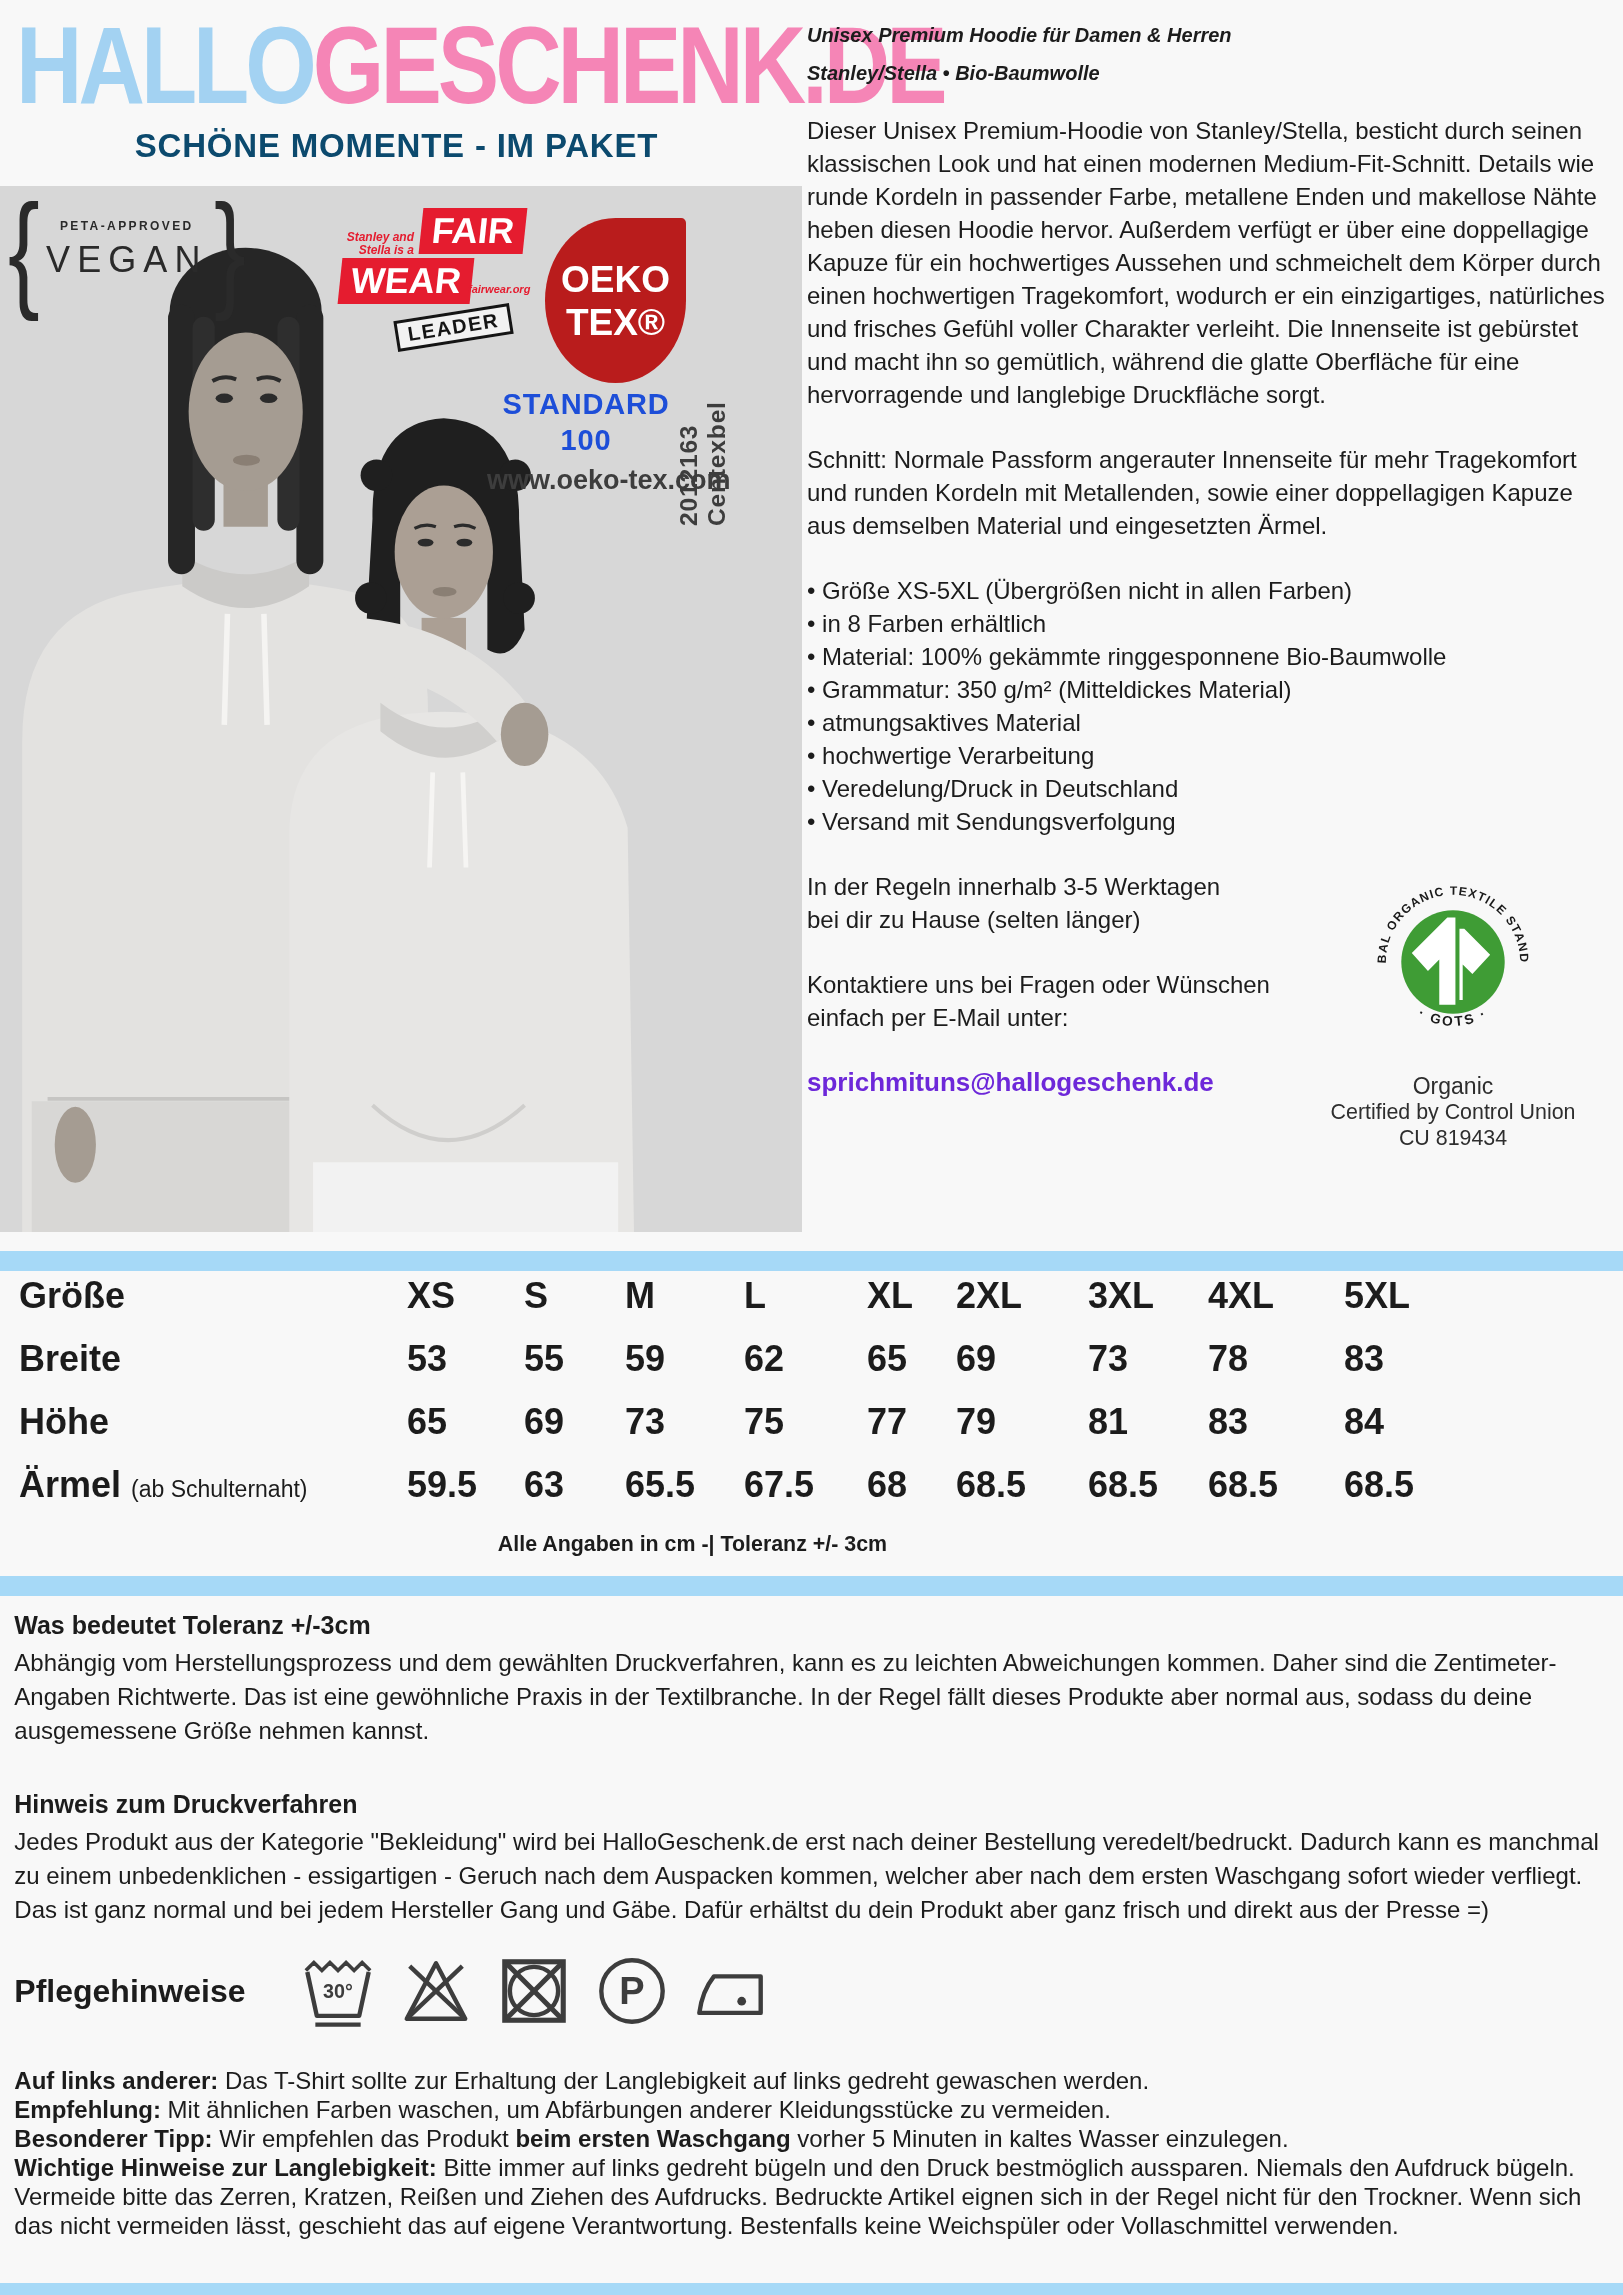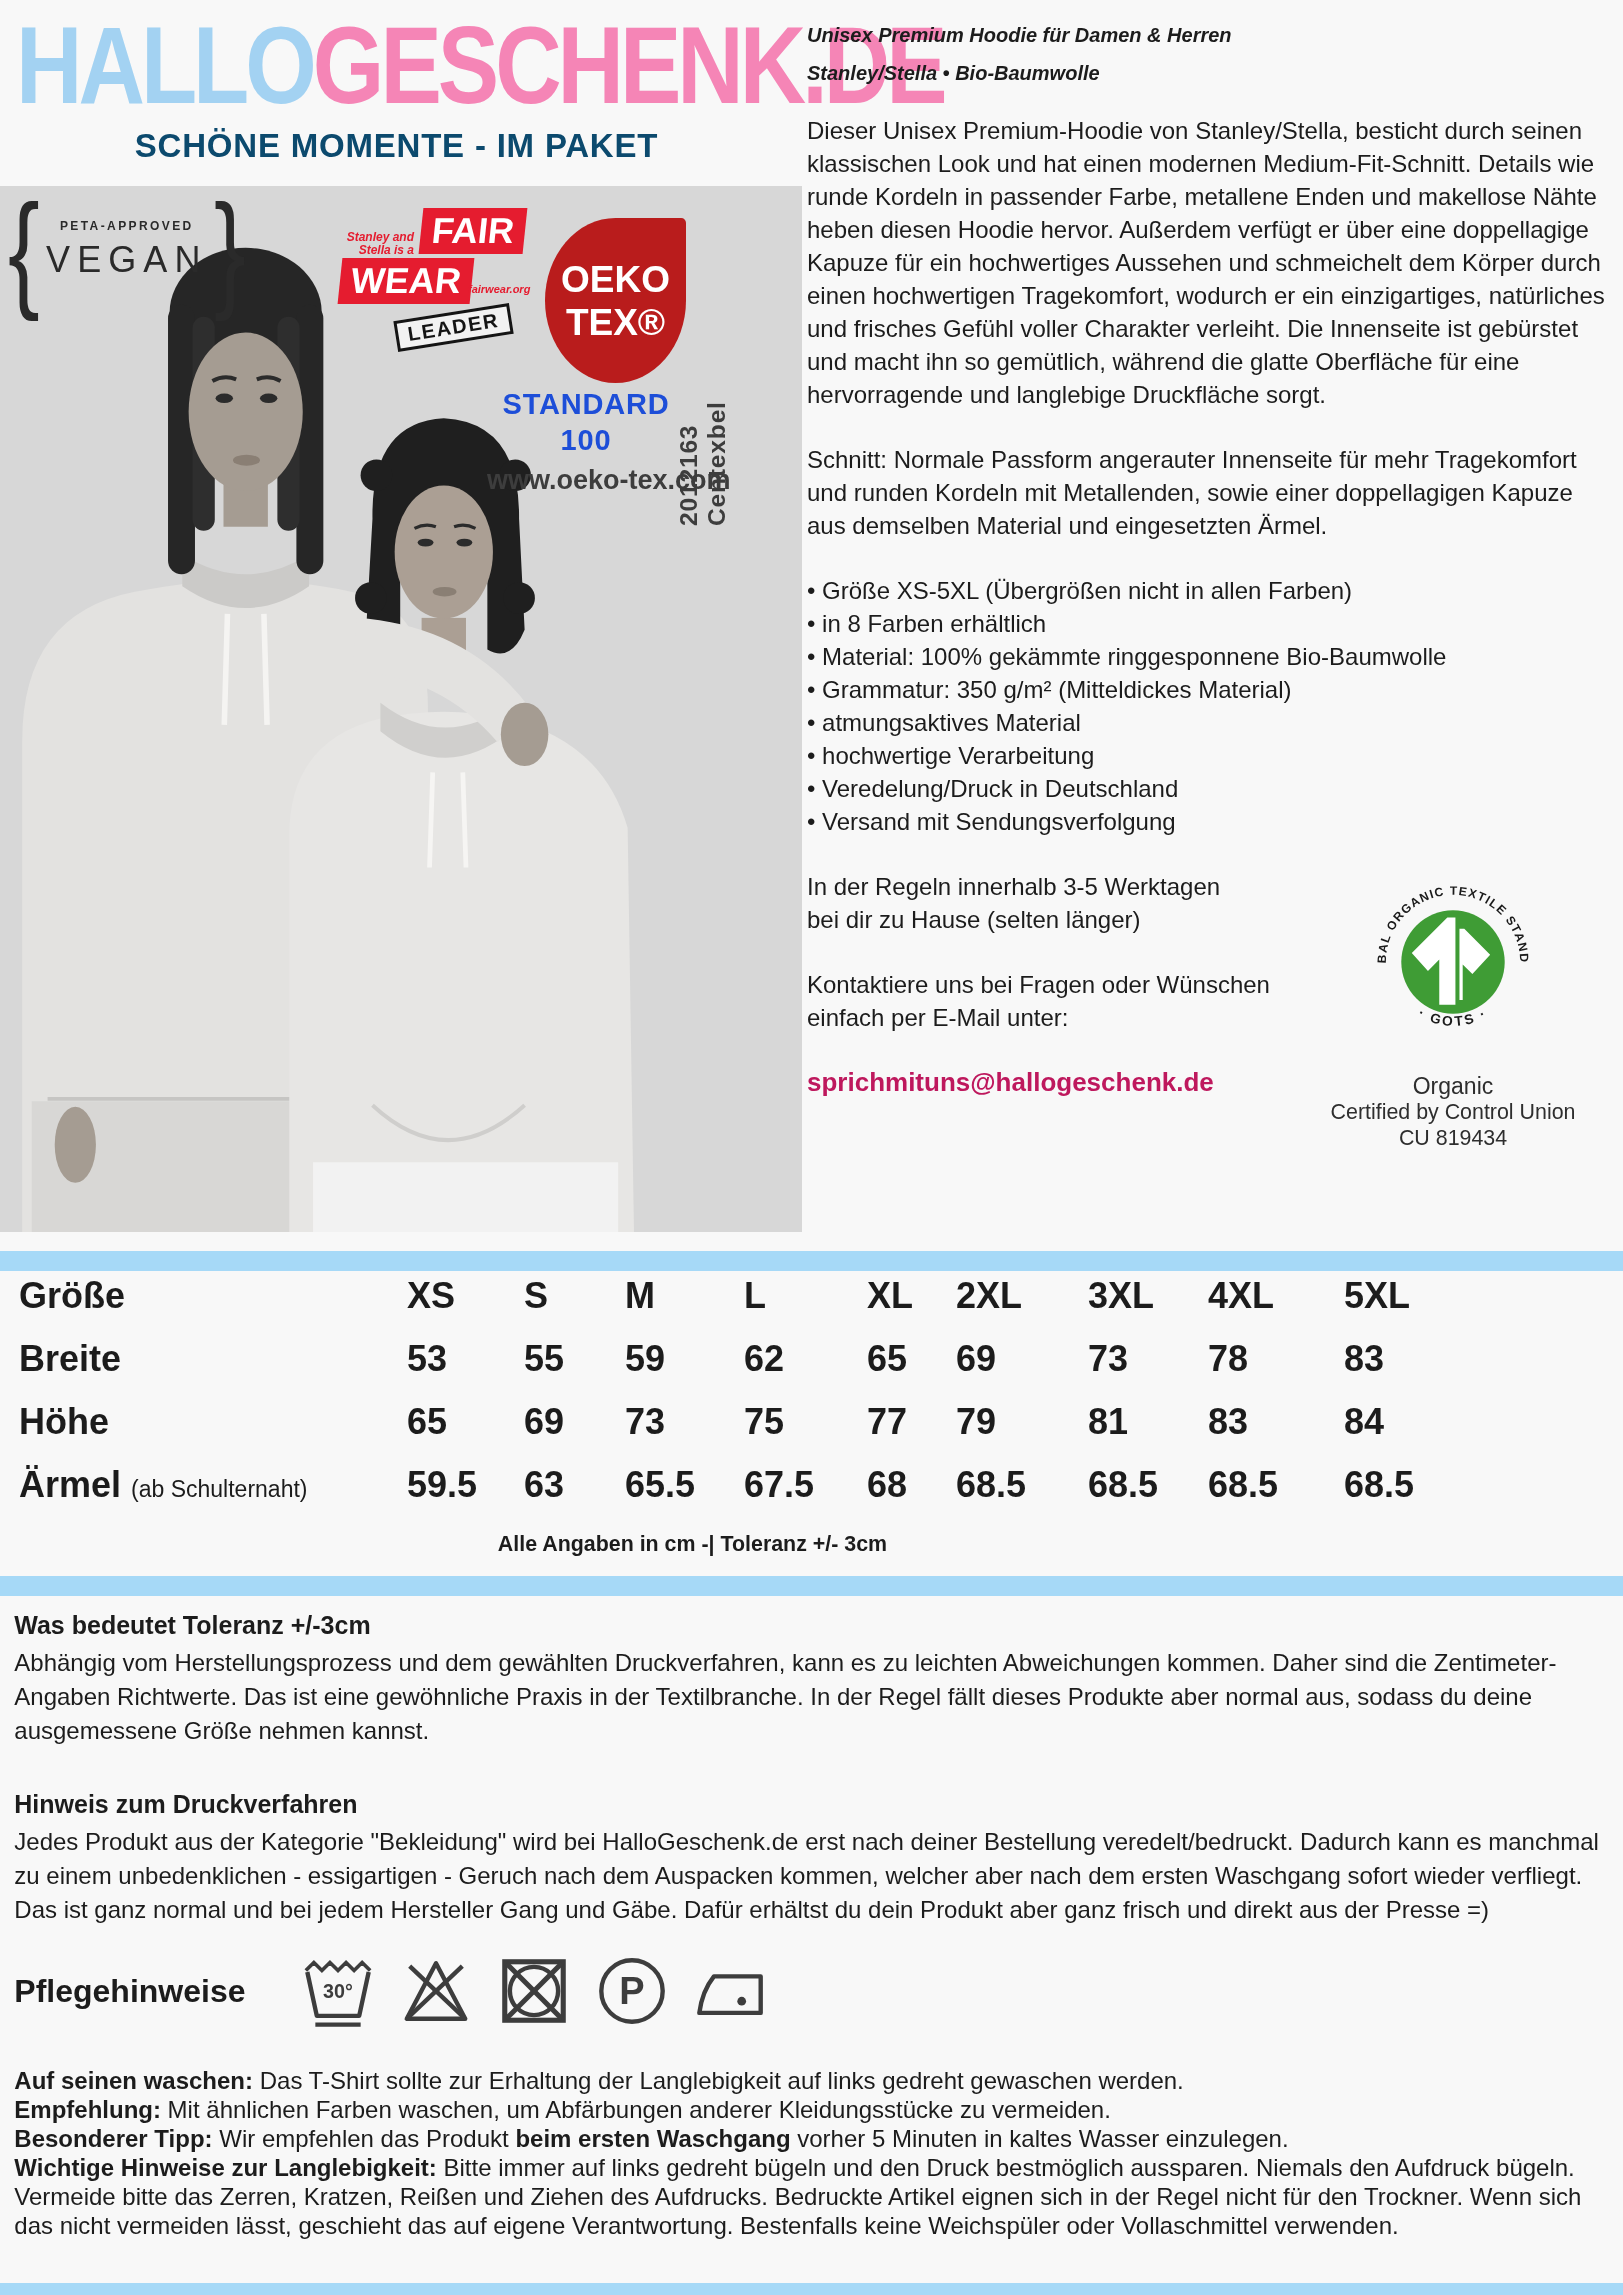--- a/index.html
+++ b/index.html
@@ -48,21 +48,21 @@
 
   
   .right-col{position:absolute;left:807px;top:16px;width:805px;font-size:24px;line-height:33px;}
   .prod-title{font-size:20px;font-weight:bold;line-height:38px;font-style:italic;}
   .right-col p{margin:0;}
   .p-desc{margin-top:22px !important;}
   .p-cut{margin-top:32px !important;}
   .bullets{margin-top:32px;}
   .p-delivery{margin-top:32px !important;width:555px;}
   .p-contact{margin-top:32px !important;width:555px;}
-  .email{margin-top:32px !important;font-size:26px;font-weight:bold;color:#be185d;text-decoration:none;display:inline-block;}
+  .email{margin-top:32px !important;font-size:26px;font-weight:bold;color:#6d28d9;text-decoration:none;display:inline-block;}
 
   .gots{position:absolute;left:515px;top:845px;width:262px;text-align:center;}
   .gots-caption{font-size:21.4px;line-height:26px;color:#2e2e2e;margin-top:1.6px;}
   .gots-caption .l1{font-size:23px;}
 
   
   .bar{position:absolute;left:0;width:1623px;background:#a6d9f7;}
   .bar1{top:1251px;height:20px;}
   .bar2{top:1576px;height:20px;}
   .bar3{top:2283px;height:12.7px;}
@@ -333,20 +333,20 @@
         <text x="52" y="70" text-anchor="middle" font-family="Liberation Sans, sans-serif" font-size="52" font-weight="bold" fill="#3d3d3d">P</text>
       </svg>
       <svg width="76" height="76" viewBox="0 0 104 104">
         <path d="M30 32 H94 V82 H10 Q14 52 30 32 Z" fill="none" stroke="#3d3d3d" stroke-width="6" stroke-linejoin="round"></path>
         <circle cx="68" cy="66" r="6" fill="#3d3d3d"></circle>
       </svg>
     </div>
   </div>
 
   <div class="care-lines">
-    <p><b>Auf seinen waschen:</b><span> Das T-Shirt sollte zur Erhaltung der Langlebigkeit auf links gedreht gewaschen werden.</span></p>
+    <p><b>Auf links anderer:</b><span> Das T-Shirt sollte zur Erhaltung der Langlebigkeit auf links gedreht gewaschen werden.</span></p>
     <p><b>Empfehlung:</b><span> Mit ähnlichen Farben waschen, um Abfärbungen anderer Kleidungsstücke zu vermeiden.</span></p>
     <p><b>Besonderer Tipp:</b><span> Wir empfehlen das Produkt </span><b>beim ersten Waschgang</b><span> vorher 5 Minuten in kaltes Wasser einzulegen.</span></p>
     <p><b>Wichtige Hinweise zur Langlebigkeit:</b><span> Bitte immer auf links gedreht bügeln und den Druck bestmöglich aussparen. Niemals den Aufdruck bügeln. Vermeide bitte das Zerren, Kratzen, Reißen und Ziehen des Aufdrucks. Bedruckte Artikel eignen sich in der Regel nicht für den Trockner. Wenn sich das nicht vermeiden lässt, geschieht das auf eigene Verantwortung. Bestenfalls keine Weichspüler oder Vollaschmittel verwenden.</span></p>
   </div>
 
 </div>
 
 
 </body></html>

